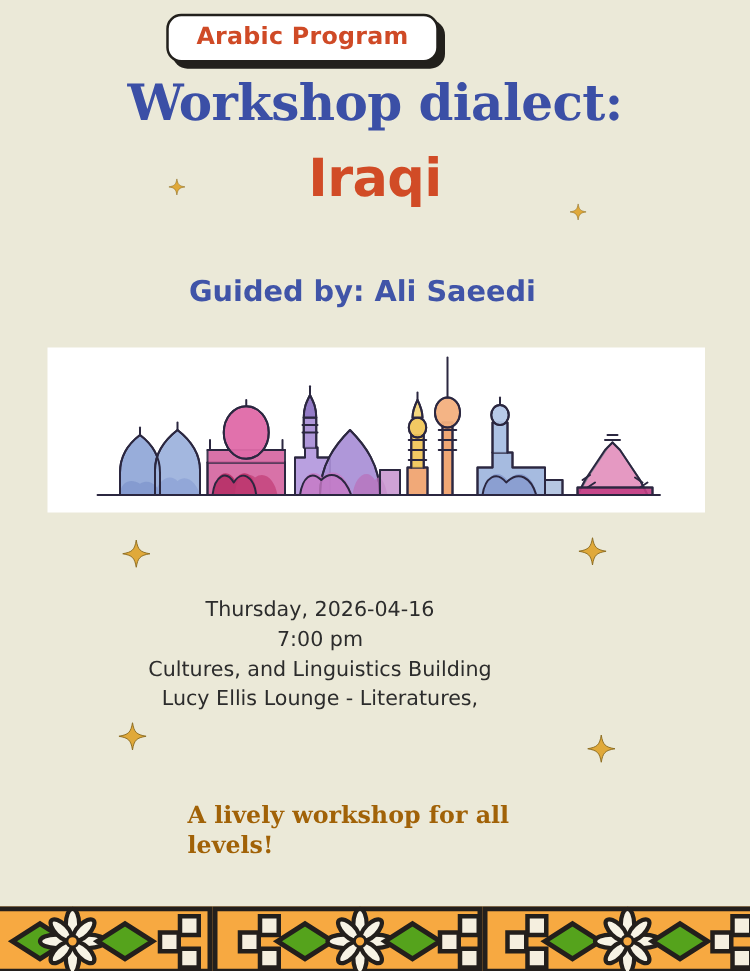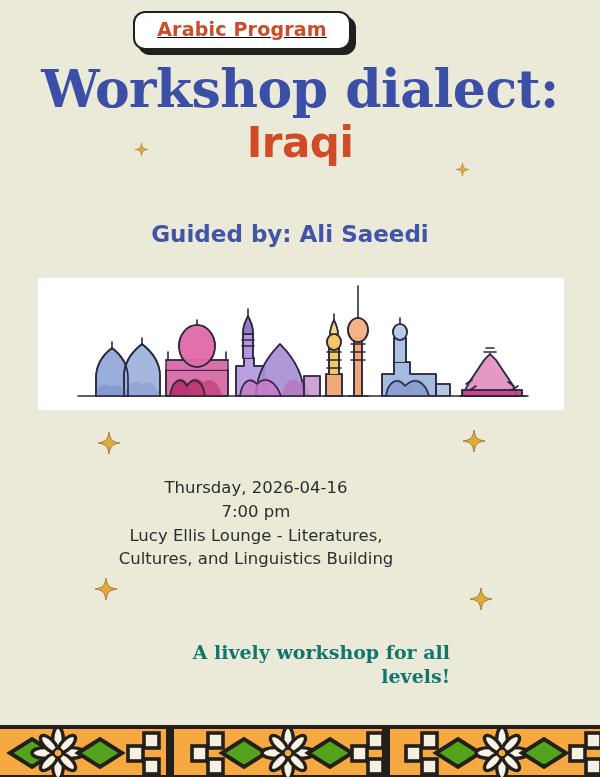--- a/index.html
+++ b/index.html
@@ -17,21 +17,20 @@
   }
 
   
   .badge-wrap {
     position: absolute;
     top: 11px;
     left: 0;
     width: 484px;
     display: flex;
     justify-content: center;
-    text-decoration: underline;
   }
   .badge {
     position: relative;
     background: #ffffff;
     border: 2px solid #22201c;
     border-radius: 12px;
     padding: 6px 22px 7px 22px;
     box-shadow: 5px 5px 0 0 #22201c;
     color: #cf4a26;
     font-family: "DejaVu Sans", sans-serif;
@@ -45,21 +44,21 @@
   
   .title-main {
     position: absolute;
     top: 63px;
     left: 0;
     width: 600px;
     text-align: center;
     color: #3b4fa6;
     font-family: "DejaVu Serif", serif;
     font-weight: bold;
-    font-size: 52px;
+    font-size: 40px;
     line-height: 1;
     letter-spacing: -0.5px;
   }
   .title-sub {
     position: absolute;
     top: 122px;
     left: 0;
     width: 600px;
     text-align: center;
     color: #d14b26;
@@ -107,22 +106,22 @@
   }
   .details .line { display: block; }
 
   
   .tagline {
     position: absolute;
     top: 640px;
     left: 50%;
     transform: translateX(-50%);
     width: 300px;
-    text-align: right;
-    color: #0f766e;
+    text-align: left;
+    color: #a16207;
     font-family: "DejaVu Serif", serif;
     font-weight: bold;
     font-size: 19px;
     line-height: 1.28;
   }
 
   
   .sparkle { position: absolute; }
   .sparkle svg { display: block; }
 
@@ -266,22 +265,22 @@
         <path d="M422 118 L488 118"></path>
 
         <path d="M40 118 L490 118" stroke-width="1.5"></path>
       </g>
     </svg>
   </div>
 
   <div class="details">
     <span class="line">Thursday, 2026-04-16</span>
     <span class="line">7:00 pm</span>
+    <span class="line">Cultures, and Linguistics Building</span>
     <span class="line">Lucy Ellis Lounge - Literatures,</span>
-    <span class="line">Cultures, and Linguistics Building</span>
   </div>
 
   <div class="tagline">A lively workshop for all levels!</div>
 
   <div class="border-strip">
     <svg width="600" height="52" viewBox="0 0 600 52" preserveAspectRatio="none">
       <defs>
         <g id="motif-diamond">
           <path d="M0 0 L22 -14 L44 0 L22 14 Z" fill="#55a31c" stroke="#231f1c" stroke-width="4"></path>
         </g>

